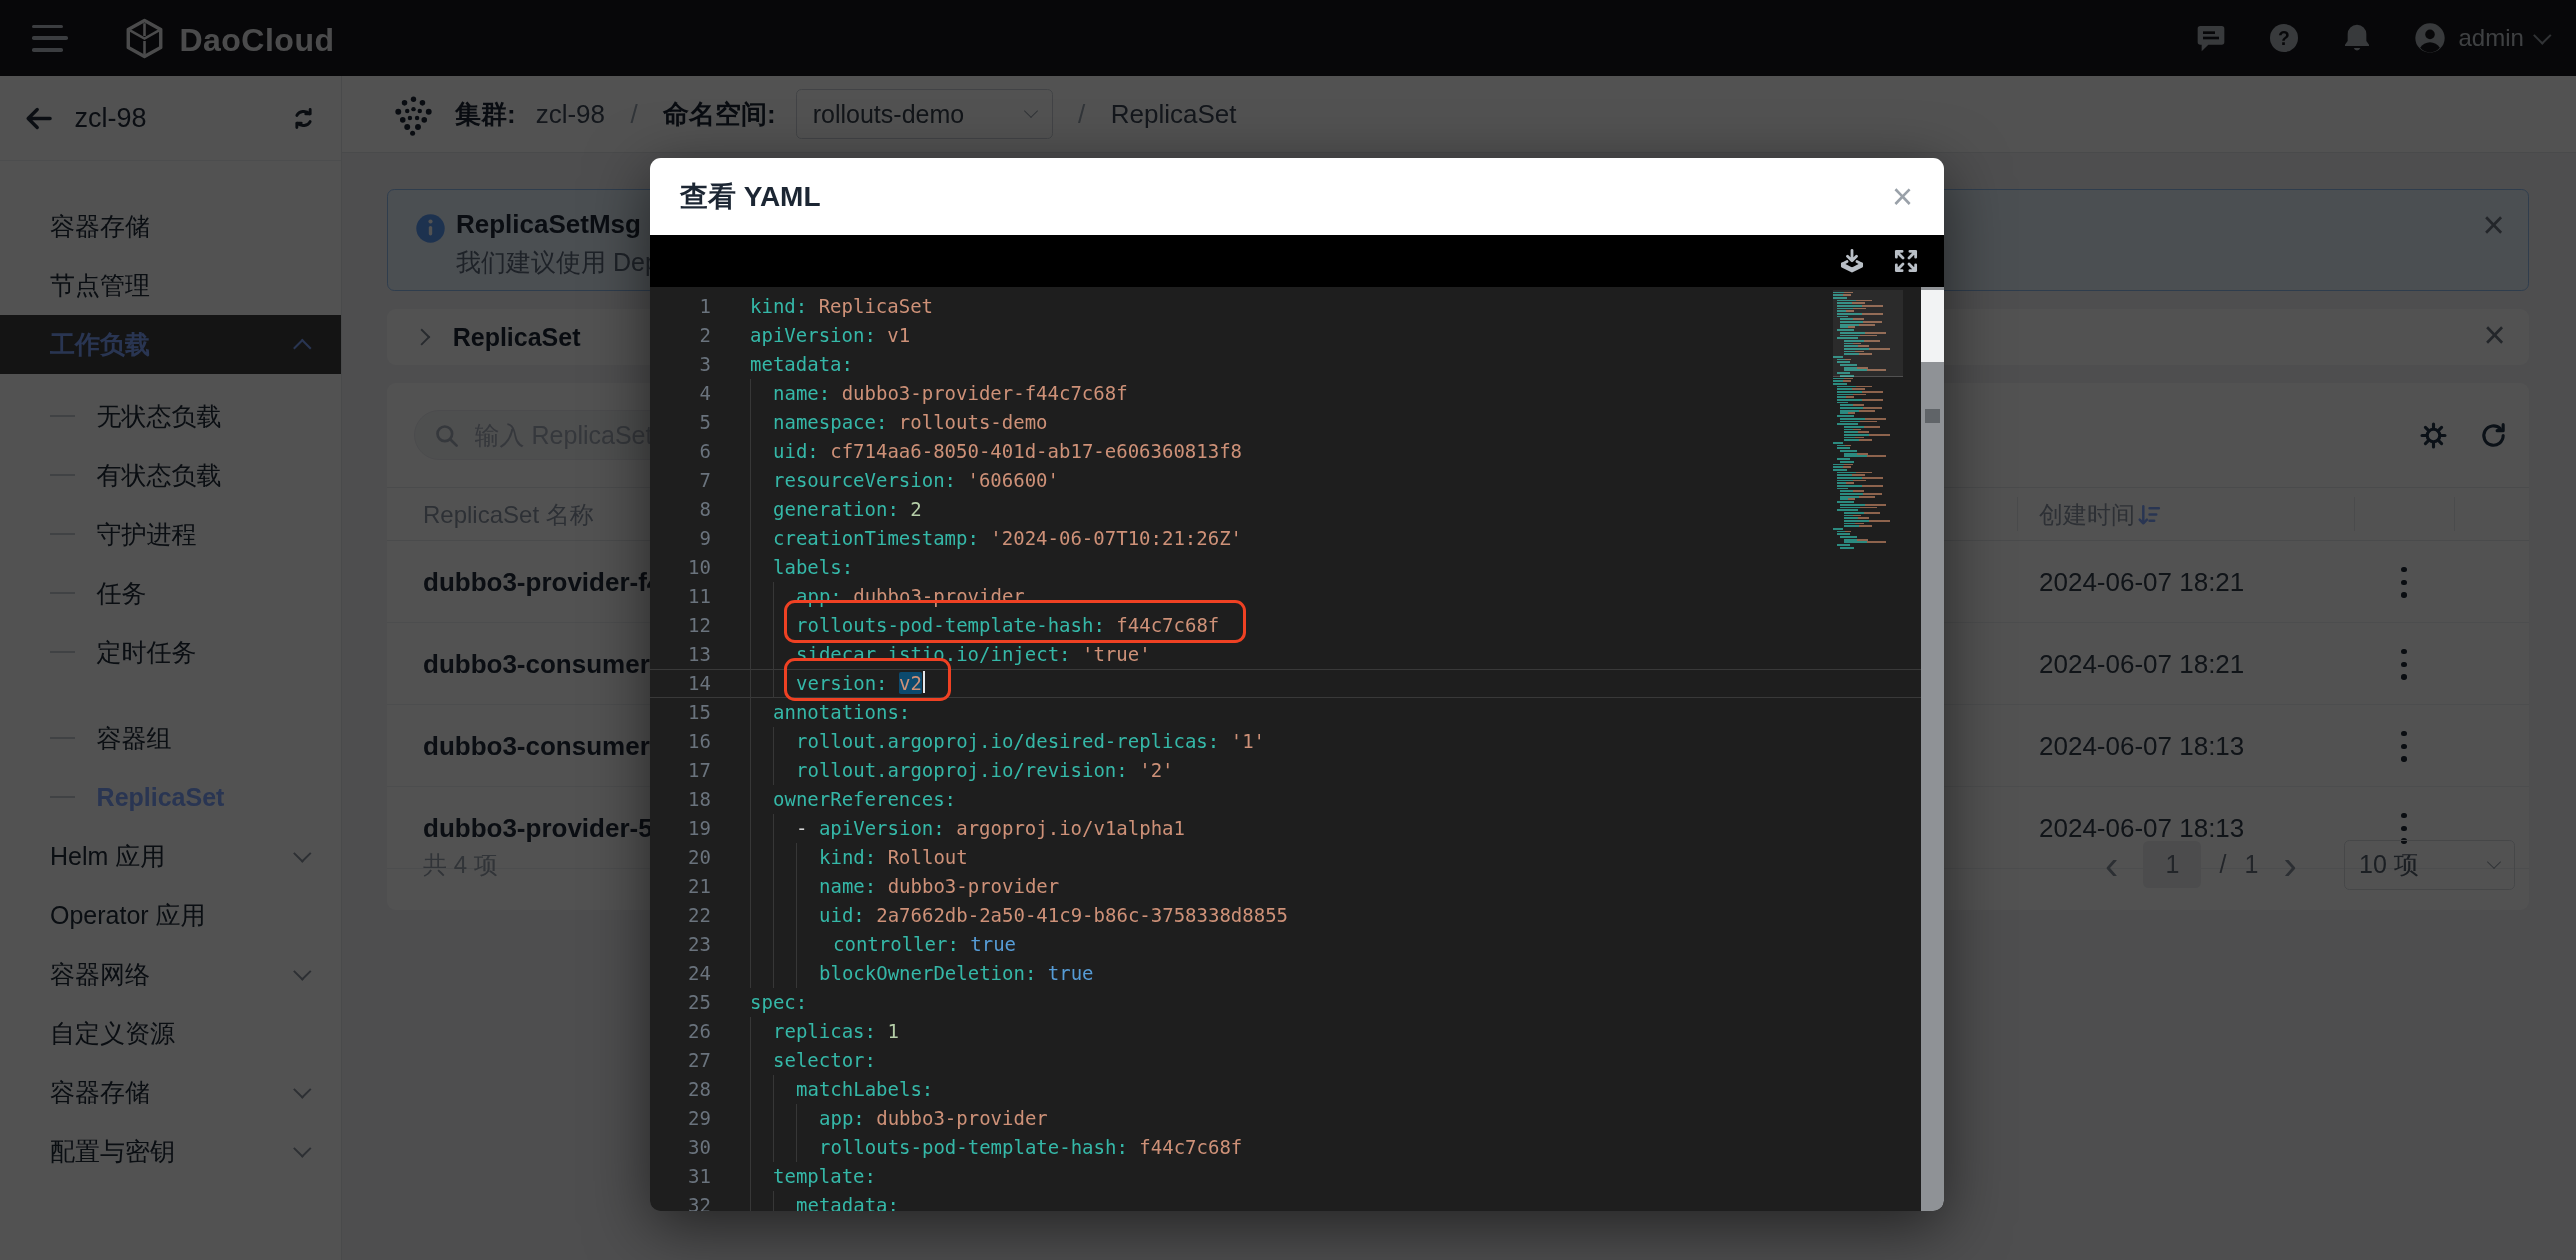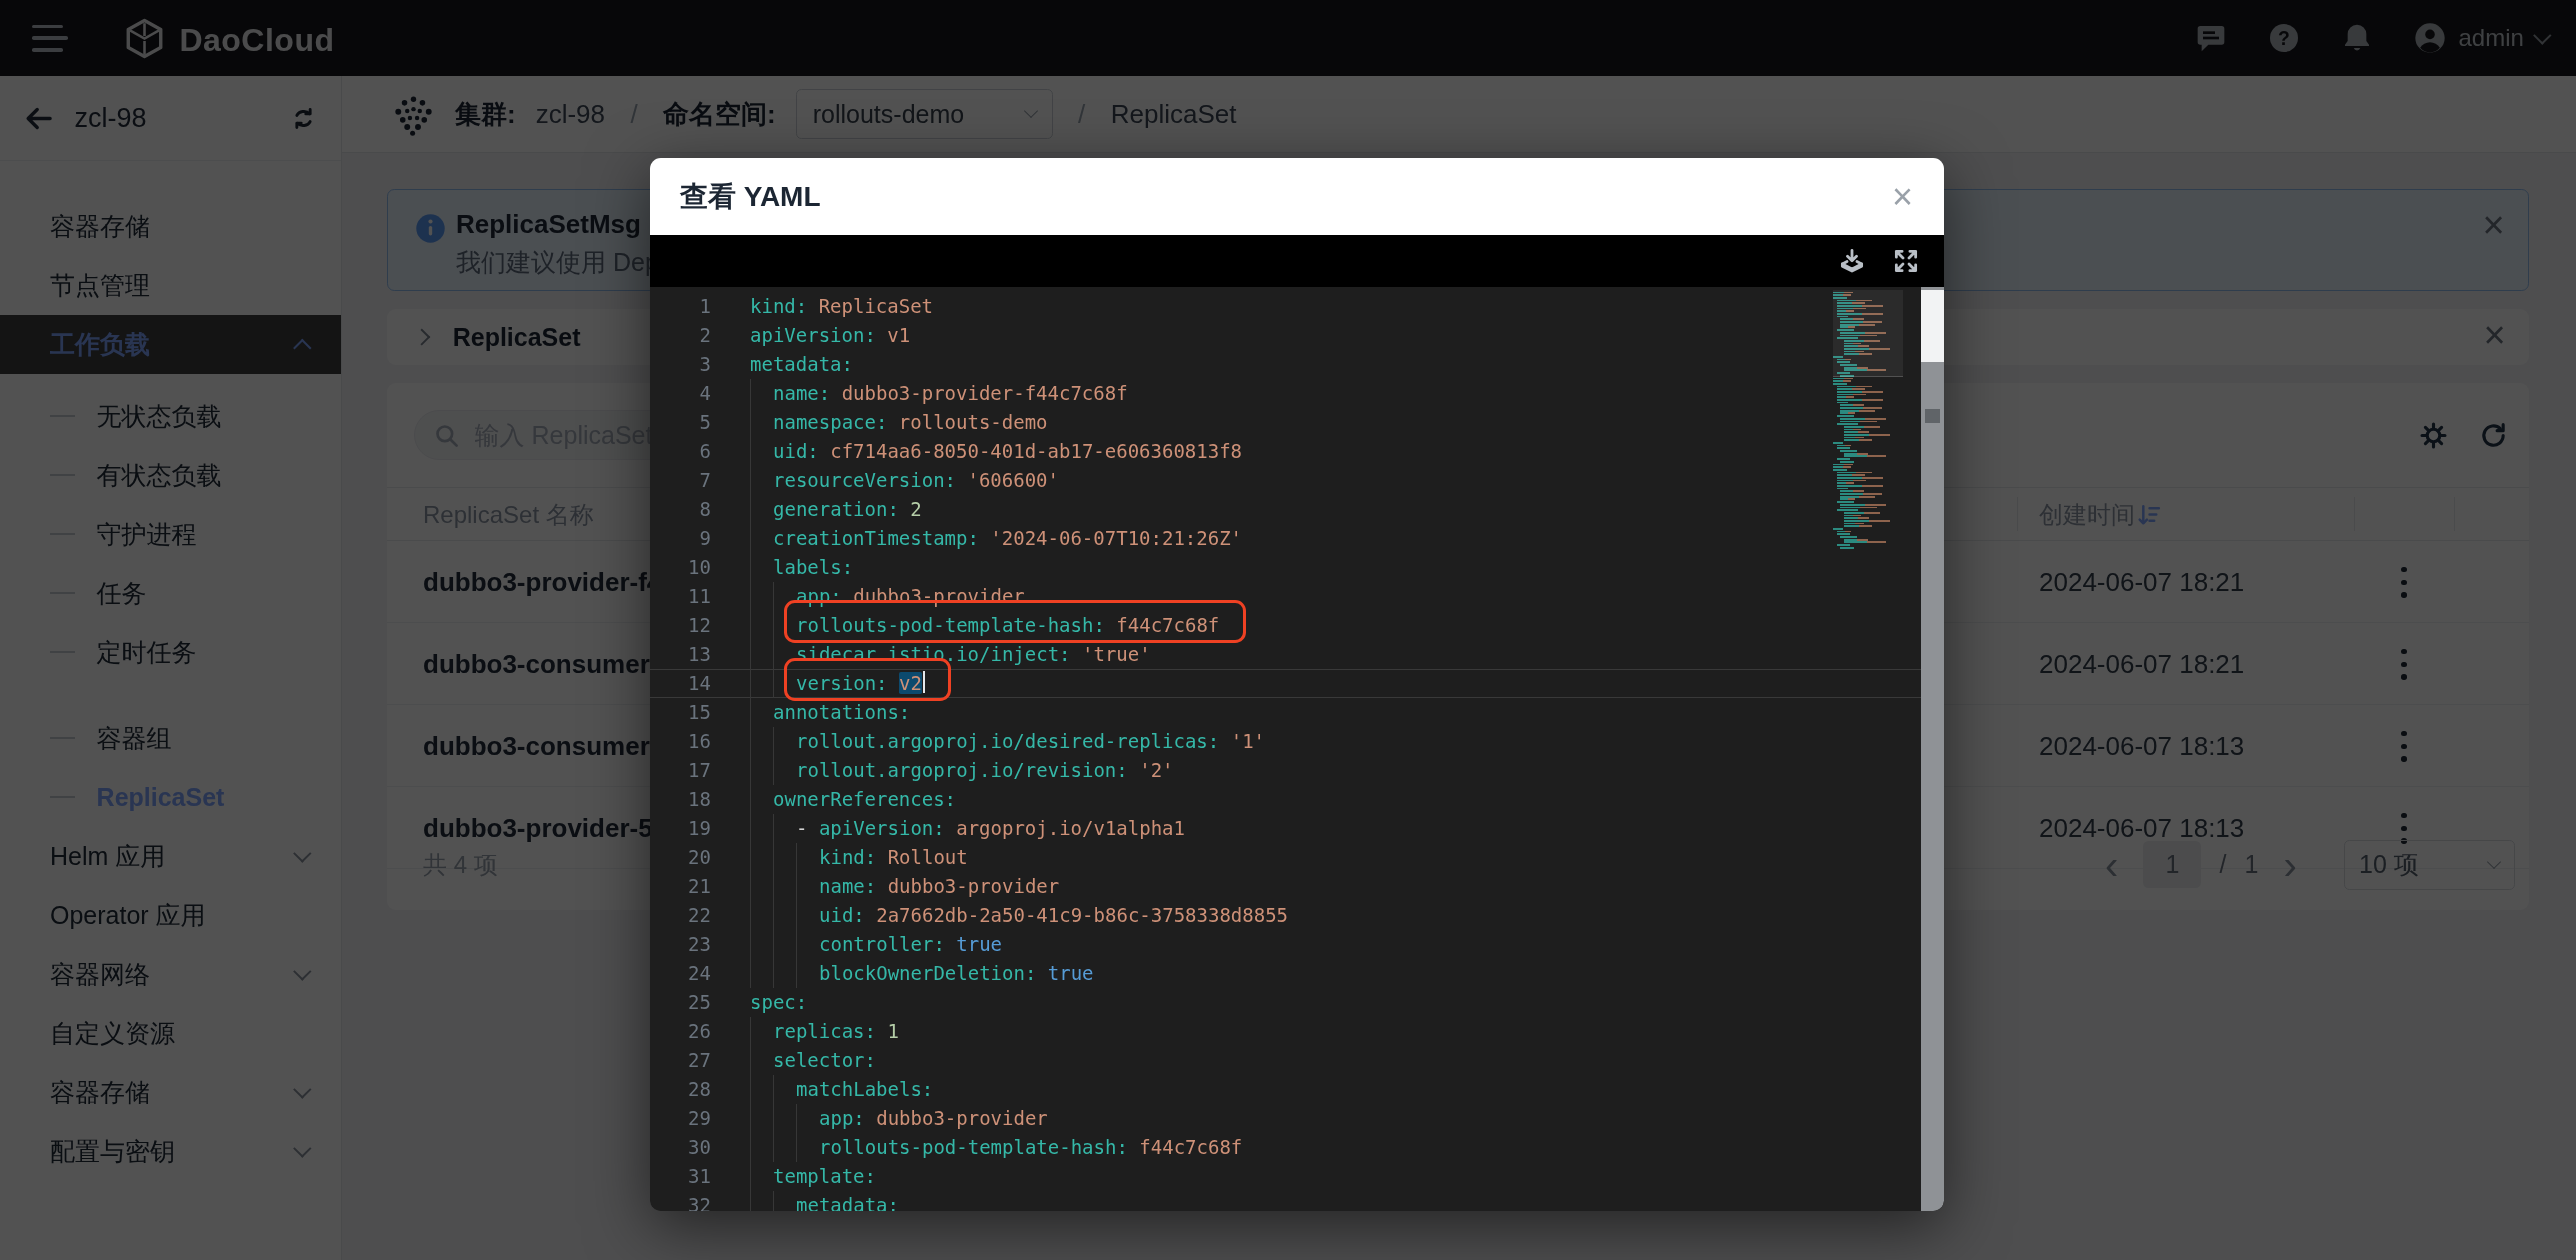--- a/index.html
+++ b/index.html
@@ -419,21 +419,21 @@
         <div class="cl"><span class="ln">13</span><span class="ct"><span class="ig"></span><span class="ig"></span><span class="k" style="color: rgb(53, 184, 168);">sidecar.istio.io/inject:</span> <span class="v " style="color: rgb(206, 145, 120);">'true'</span></span></div>
         <div class="cl cur"><span class="ln">14</span><span class="ct"><span class="ig"></span><span class="ig"></span><span class="k" style="color: rgb(53, 184, 168);">version:</span> <span class="v sel" style="color: rgb(206, 145, 120);">v2</span><span class="caret"></span></span></div>
         <div class="cl"><span class="ln">15</span><span class="ct"><span class="ig"></span><span class="k" style="color: rgb(53, 184, 168);">annotations:</span></span></div>
         <div class="cl"><span class="ln">16</span><span class="ct"><span class="ig"></span><span class="ig"></span><span class="k" style="color: rgb(53, 184, 168);">rollout.argoproj.io/desired-replicas:</span> <span class="v " style="color: rgb(206, 145, 120);">'1'</span></span></div>
         <div class="cl"><span class="ln">17</span><span class="ct"><span class="ig"></span><span class="ig"></span><span class="k" style="color: rgb(53, 184, 168);">rollout.argoproj.io/revision:</span> <span class="v " style="color: rgb(206, 145, 120);">'2'</span></span></div>
         <div class="cl"><span class="ln">18</span><span class="ct"><span class="ig"></span><span class="k" style="color: rgb(53, 184, 168);">ownerReferences:</span></span></div>
         <div class="cl"><span class="ln">19</span><span class="ct"><span class="ig"></span><span class="ig"></span><span class="dash">- </span><span class="k" style="color: rgb(53, 184, 168);">apiVersion:</span> <span class="v " style="color: rgb(206, 145, 120);">argoproj.io/v1alpha1</span></span></div>
         <div class="cl"><span class="ln">20</span><span class="ct"><span class="ig"></span><span class="ig"></span><span class="ig"></span><span class="k" style="color: rgb(53, 184, 168);">kind:</span> <span class="v " style="color: rgb(206, 145, 120);">Rollout</span></span></div>
         <div class="cl"><span class="ln">21</span><span class="ct"><span class="ig"></span><span class="ig"></span><span class="ig"></span><span class="k" style="color: rgb(53, 184, 168);">name:</span> <span class="v " style="color: rgb(206, 145, 120);">dubbo3-provider</span></span></div>
         <div class="cl"><span class="ln">22</span><span class="ct"><span class="ig"></span><span class="ig"></span><span class="ig"></span><span class="k" style="color: rgb(53, 184, 168);">uid:</span> <span class="v " style="color: rgb(206, 145, 120);">2a7662db-2a50-41c9-b86c-3758338d8855</span></span></div>
-        <div class="cl"><span class="ln">23</span><span class="ct"><span class="ig"></span><span class="ig"></span><span class="ig"></span><span class="k" style="color: rgb(53, 184, 168);">controller:</span> <span class="v bool" style="color: rgb(86, 156, 214);">true</span></span></div>
+        <div class="cl"><span class="ln">23</span><span class="ct"><span class="ig"></span><span class="ig"></span><span class="ig"></span><span class="k" style="color: rgb(53, 184, 168); margin-left: 14px;">controller:</span> <span class="v bool" style="color: rgb(86, 156, 214);">true</span></span></div>
         <div class="cl"><span class="ln">24</span><span class="ct"><span class="ig"></span><span class="ig"></span><span class="ig"></span><span class="k" style="color: rgb(53, 184, 168);">blockOwnerDeletion:</span> <span class="v bool" style="color: rgb(86, 156, 214);">true</span></span></div>
         <div class="cl"><span class="ln">25</span><span class="ct"><span class="k" style="color: rgb(53, 184, 168);">spec:</span></span></div>
         <div class="cl"><span class="ln">26</span><span class="ct"><span class="ig"></span><span class="k" style="color: rgb(53, 184, 168);">replicas:</span> <span class="v num" style="color: rgb(181, 206, 168);">1</span></span></div>
         <div class="cl"><span class="ln">27</span><span class="ct"><span class="ig"></span><span class="k" style="color: rgb(53, 184, 168);">selector:</span></span></div>
         <div class="cl"><span class="ln">28</span><span class="ct"><span class="ig"></span><span class="ig"></span><span class="k" style="color: rgb(53, 184, 168);">matchLabels:</span></span></div>
         <div class="cl"><span class="ln">29</span><span class="ct"><span class="ig"></span><span class="ig"></span><span class="ig"></span><span class="k" style="color: rgb(53, 184, 168);">app:</span> <span class="v " style="color: rgb(206, 145, 120);">dubbo3-provider</span></span></div>
         <div class="cl"><span class="ln">30</span><span class="ct"><span class="ig"></span><span class="ig"></span><span class="ig"></span><span class="k" style="color: rgb(53, 184, 168);">rollouts-pod-template-hash:</span> <span class="v " style="color: rgb(206, 145, 120);">f44c7c68f</span></span></div>
         <div class="cl"><span class="ln">31</span><span class="ct"><span class="ig"></span><span class="k" style="color: rgb(53, 184, 168);">template:</span></span></div>
         <div class="cl"><span class="ln">32</span><span class="ct"><span class="ig"></span><span class="ig"></span><span class="k" style="color: rgb(53, 184, 168);">metadata:</span></span></div>
       </div>

